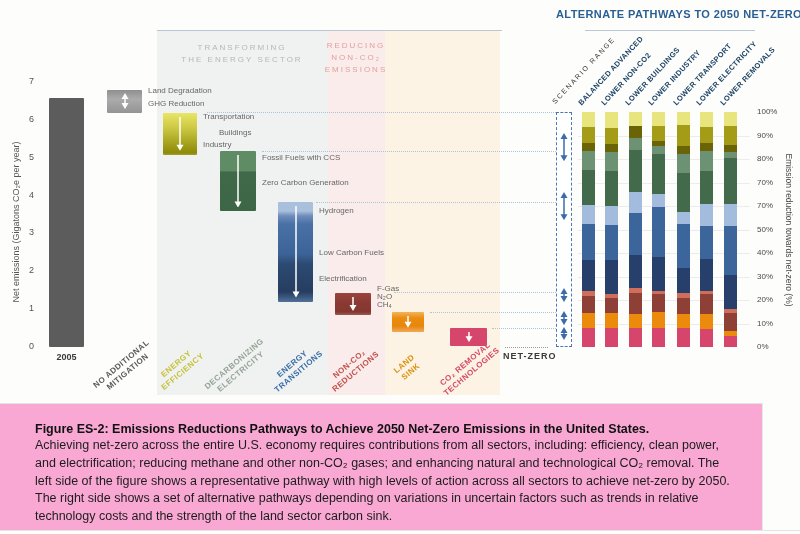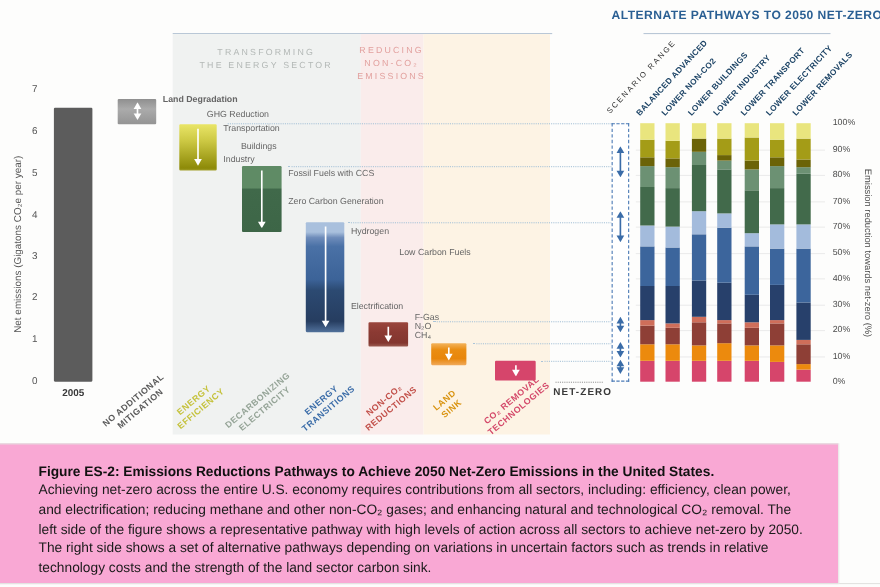--- a/index.html
+++ b/index.html
@@ -69,22 +69,22 @@
     <div style="position: absolute; left: 430px; top: 312.22px; width: 126px; height: 0px; border-top: 1px dotted rgb(170, 196, 216); z-index: 1;"></div>
     <div style="position: absolute; left: 492px; top: 328.2px; width: 64px; height: 0px; border-top: 1px dotted rgb(170, 196, 216); z-index: 1;"></div>
     <div style="position: absolute; left: 49px; top: 97.9009px; width: 35px; height: 249.099px; background: rgb(92, 92, 92); z-index: 3; border-radius: 1px;"></div>
     <div style="position: absolute; left: 46.5px; top: 352px; width: 40px; text-align: center; font-size: 9px; font-weight: bold; color: rgb(58, 58, 58); z-index: 5;">2005</div>
     <div style="position: absolute; left: 107px; top: 89.951px; width: 35px; height: 23.0928px; background: linear-gradient(rgb(143, 143, 143) 0%, rgb(171, 171, 171) 40%, rgb(148, 148, 148) 100%); z-index: 3; border-radius: 1px;"></div>
     <svg width="12" height="16.09277000000003" style="position:absolute;left:118.5px;top:92.95096999999998px;z-index:4;">
       <line x1="6" y1="5" x2="6" y2="11.09277000000003" stroke="#ffffff" stroke-width="1.5"></line>
       <polygon points="6,16.09277000000003 2.5,10.09277000000003 9.5,10.09277000000003" fill="#ffffff"></polygon>
       <polygon points="6,0 2.5,6 9.5,6" fill="#ffffff"></polygon>
     </svg>
-    <div style="position: absolute; left: 148px; top: 86.0867px; font-size: 8px; color: rgb(102, 102, 102); white-space: nowrap; z-index: 5; font-weight: bold;">Land Degradation</div>
-    <div style="position: absolute; left: 148px; top: 98.9581px; font-size: 8px; color: rgb(102, 102, 102); white-space: nowrap; z-index: 5; margin-left: 40px;">GHG Reduction</div>
+    <div style="position: absolute; left: 148px; top: 86.0867px; font-size: 8px; color: rgb(102, 102, 102); white-space: nowrap; z-index: 5;">Land Degradation</div>
+    <div style="position: absolute; left: 148px; top: 98.9581px; font-size: 8px; color: rgb(102, 102, 102); white-space: nowrap; z-index: 5;">GHG Reduction</div>
     <div style="position: absolute; left: 124.5px; top: 358px; transform: translateX(-50%) rotate(-40deg); font-size: 8px; font-weight: bold; letter-spacing: 0.5px; color: rgb(90, 90, 90); white-space: pre-line; text-align: center; line-height: 1.3; z-index: 5;">NO ADDITIONAL
 MITIGATION</div>
     <div style="position: absolute; left: 163px; top: 113.044px; width: 34px; height: 41.6427px; background: linear-gradient(rgb(233, 229, 103) 0%, rgb(205, 201, 68) 35%, rgb(141, 138, 8) 95%, rgb(163, 160, 44) 100%); z-index: 3; border-radius: 1px;"></div>
     <svg width="12" height="34.64269999999999" style="position:absolute;left:174px;top:116.04374000000001px;z-index:4;">
       <line x1="6" y1="1" x2="6" y2="29.64269999999999" stroke="#ffffff" stroke-width="1.5"></line>
       <polygon points="6,34.64269999999999 2.5,28.64269999999999 9.5,28.64269999999999" fill="#ffffff"></polygon>
     </svg>
     <div style="position: absolute; left: 203px; top: 111.829px; font-size: 8px; color: rgb(102, 102, 102); white-space: nowrap; z-index: 5;">Transportation</div>
     <div style="position: absolute; left: 203px; top: 128.108px; font-size: 8px; color: rgb(102, 102, 102); white-space: nowrap; z-index: 5; padding-left: 16px;">Buildings</div>
     <div style="position: absolute; left: 203px; top: 139.844px; font-size: 8px; color: rgb(102, 102, 102); white-space: nowrap; z-index: 5;">Industry</div>
@@ -98,21 +98,21 @@
     <div style="position: absolute; left: 262px; top: 153.094px; font-size: 8px; color: rgb(102, 102, 102); white-space: nowrap; z-index: 5;">Fossil Fuels with CCS</div>
     <div style="position: absolute; left: 262px; top: 178.079px; font-size: 8px; color: rgb(102, 102, 102); white-space: nowrap; z-index: 5;">Zero Carbon Generation</div>
     <div style="position: absolute; left: 238px; top: 358px; transform: translateX(-50%) rotate(-40deg); font-size: 8px; font-weight: bold; letter-spacing: 0.5px; color: rgb(149, 164, 151); white-space: pre-line; text-align: center; line-height: 1.3; z-index: 5;">DECARBONIZING
 ELECTRICITY</div>
     <div style="position: absolute; left: 278px; top: 202.008px; width: 35px; height: 99.5639px; background: linear-gradient(rgb(169, 192, 221) 0%, rgb(169, 192, 221) 9%, rgb(110, 140, 186) 14%, rgb(74, 113, 166) 22%, rgb(60, 99, 152) 52%, rgb(44, 74, 114) 62%, rgb(38, 61, 96) 90%, rgb(81, 113, 155) 100%); z-index: 3; border-radius: 1px;"></div>
     <svg width="12" height="92.56390999999999" style="position:absolute;left:289.5px;top:205.00769px;z-index:4;">
       <line x1="6" y1="1" x2="6" y2="87.56390999999999" stroke="#ffffff" stroke-width="1.5"></line>
       <polygon points="6,92.56390999999999 2.5,86.56390999999999 9.5,86.56390999999999" fill="#ffffff"></polygon>
     </svg>
     <div style="position: absolute; left: 319px; top: 206.093px; font-size: 8px; color: rgb(102, 102, 102); white-space: nowrap; z-index: 5;">Hydrogen</div>
-    <div style="position: absolute; left: 319px; top: 225px; font-size: 8px; color: rgb(102, 102, 102); white-space: nowrap; z-index: 5; margin-left: 44px;">Low Carbon Fuels</div>
+    <div style="position: absolute; left: 319px; top: 248px; font-size: 8px; color: rgb(102, 102, 102); white-space: nowrap; z-index: 5;">Low Carbon Fuels</div>
     <div style="position: absolute; left: 319px; top: 273.857px; font-size: 8px; color: rgb(102, 102, 102); white-space: nowrap; z-index: 5;">Electrification</div>
     <div style="position: absolute; left: 295.5px; top: 358px; transform: translateX(-50%) rotate(-40deg); font-size: 8px; font-weight: bold; letter-spacing: 0.5px; color: rgb(58, 108, 168); white-space: pre-line; text-align: center; line-height: 1.3; z-index: 5;">ENERGY
 TRANSITIONS</div>
     <div style="position: absolute; left: 335px; top: 292.864px; width: 36px; height: 21.9571px; background: linear-gradient(rgb(154, 69, 60) 0%, rgb(139, 58, 51) 40%, rgb(131, 54, 47) 85%, rgb(154, 90, 80) 100%); z-index: 3; border-radius: 1px;"></div>
     <svg width="12" height="14.957060000000013" style="position:absolute;left:347px;top:295.86449px;z-index:4;">
       <line x1="6" y1="1" x2="6" y2="9.957060000000013" stroke="#ffffff" stroke-width="1.5"></line>
       <polygon points="6,14.957060000000013 2.5,8.957060000000013 9.5,8.957060000000013" fill="#ffffff"></polygon>
     </svg>
     <div style="position: absolute; left: 377px; top: 284.079px; font-size: 8px; color: rgb(102, 102, 102); white-space: nowrap; z-index: 5;">F-Gas</div>
     <div style="position: absolute; left: 377px; top: 292.029px; font-size: 8px; color: rgb(102, 102, 102); white-space: nowrap; z-index: 5;">N₂O</div>

